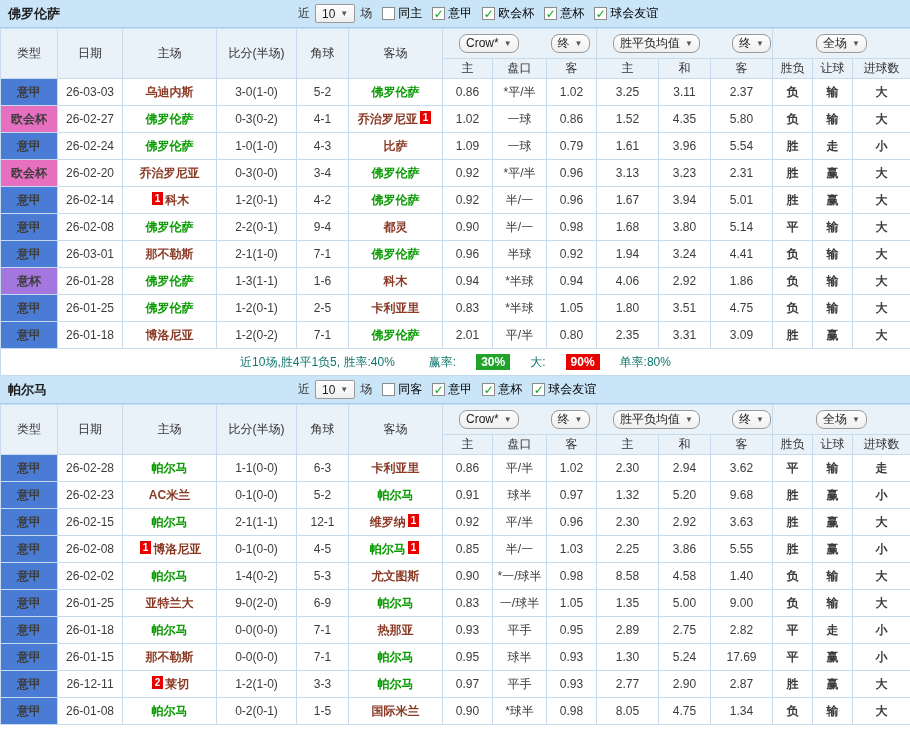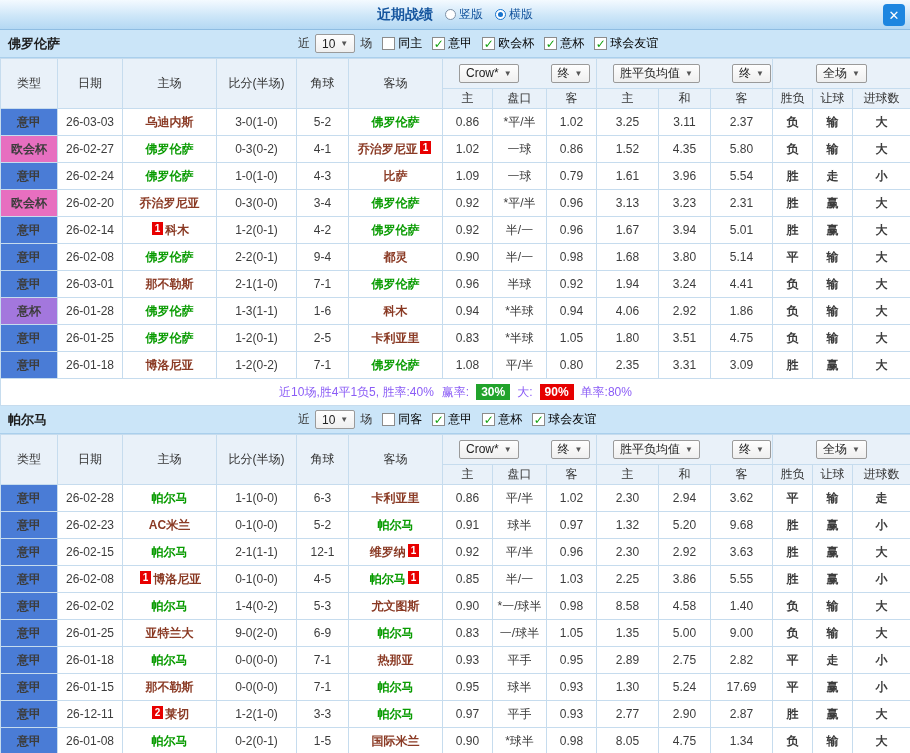--- a/index.html
+++ b/index.html
@@ -52,61 +52,45 @@
     font-size:12px; color:#222; border-radius:2px; cursor:pointer; white-space:nowrap;
   }
   .caret { font-size:8px; color:#555; }
 
   
   .mtable { width:910px; border-collapse:collapse; table-layout:fixed; font-size:12px; }
   .mtable th, .mtable td { border:1px solid #c6dcee; text-align:center; padding:0; overflow:hidden; white-space:nowrap; }
   .mtable thead th { background:#e9f1f9; font-weight:normal; color:#333; }
   .h1 th { height:30px; }
   .h2 th { height:20px; }
-  .hgroup .sel-box { margin:0 16px; }
+  .hgroup .sel-box { margin:0 16px;border-radius:8px; }
   .mtable tbody td { height:27px; color:#3c3c3c; background:#fff; }
   .td-league { color:#fff; font-weight:bold; }
   .td-date { color:#333; }
   .td-score { color:var(--score,#c52222); }
   .tname.focus { color:var(--focus-team,#089b00); font-weight:bold; }
   .tname.opp { color:var(--opp-team,#8a3a24); font-weight:bold; }
   .td-res { font-weight:bold; }
   .r-red { color:var(--r-red,#e60000); }
   .r-blue { color:var(--r-blue,#2838c8); }
   .r-green { color:var(--r-green,#00a013); }
   .rc {
     display:inline-block; background:#e80000; color:#fff; font-size:10px; font-weight:bold;
     line-height:13px; padding:0 3px; margin:0 2px; vertical-align:2px;
   }
   .summary-row td { height:26px; }
-  .sum-text { margin:0 4px; color:#8b5cf6;text-align:right; }
+  .sum-text { margin:0 17px; color:#0f766e;text-align:right; }
   .pct { padding:1px 5px; color:#fff; font-weight:bold; margin:0 3px; }
   .pct-green { background:var(--rate-green,#21a32b); }
   .pct-red { background:var(--rate-red,#e60000); }
 </style>
 </head>
 <body>
 
 <div class="app">
-  <div class="titlebar">
-    <span class="title">近期战绩</span>
-    <span class="radio-group" id="radio-group">
-        <label class="radio-item">
-          <span class="radio"></span>
-          <span class="radio-text">竖版</span>
-        </label>
-        <label class="radio-item">
-          <span class="radio sel"></span>
-          <span class="radio-text">横版</span>
-        </label>
-      </span>
-    <button class="close-btn">
-        <span>✕</span>
-      </button>
-  </div>
   <div id="sections">
       <div class="section">
         <div class="sec-header">
           <span class="team-name">佛罗伦萨</span>
           <div class="filters">
             <span class="f-text">近</span>
             <span class="sel-box">
               <span class="sel-label">10</span>
               <span class="caret">▼</span>
             </span>
@@ -344,21 +328,21 @@
               <td class="td-res r-green">输</td>
               <td class="td-res r-red">大</td>
             </tr>
             <tr>
               <td class="td-league" style="background:#4a7cd6">意甲</td>
               <td class="td-date">26-01-18</td>
               <td class="td-team"><span class="tname opp">博洛尼亚</span></td>
               <td class="td-score">1-2(0-2)</td>
               <td class="td-corner">7-1</td>
               <td class="td-team"><span class="tname focus">佛罗伦萨</span></td>
-              <td>1.08</td>
+              <td>2.01</td>
               <td>平/半</td>
               <td>0.80</td>
               <td>2.35</td>
               <td>3.31</td>
               <td>3.09</td>
               <td class="td-res r-red">胜</td>
               <td class="td-res r-red">赢</td>
               <td class="td-res r-red">大</td>
             </tr>
             <tr class="summary-row">

